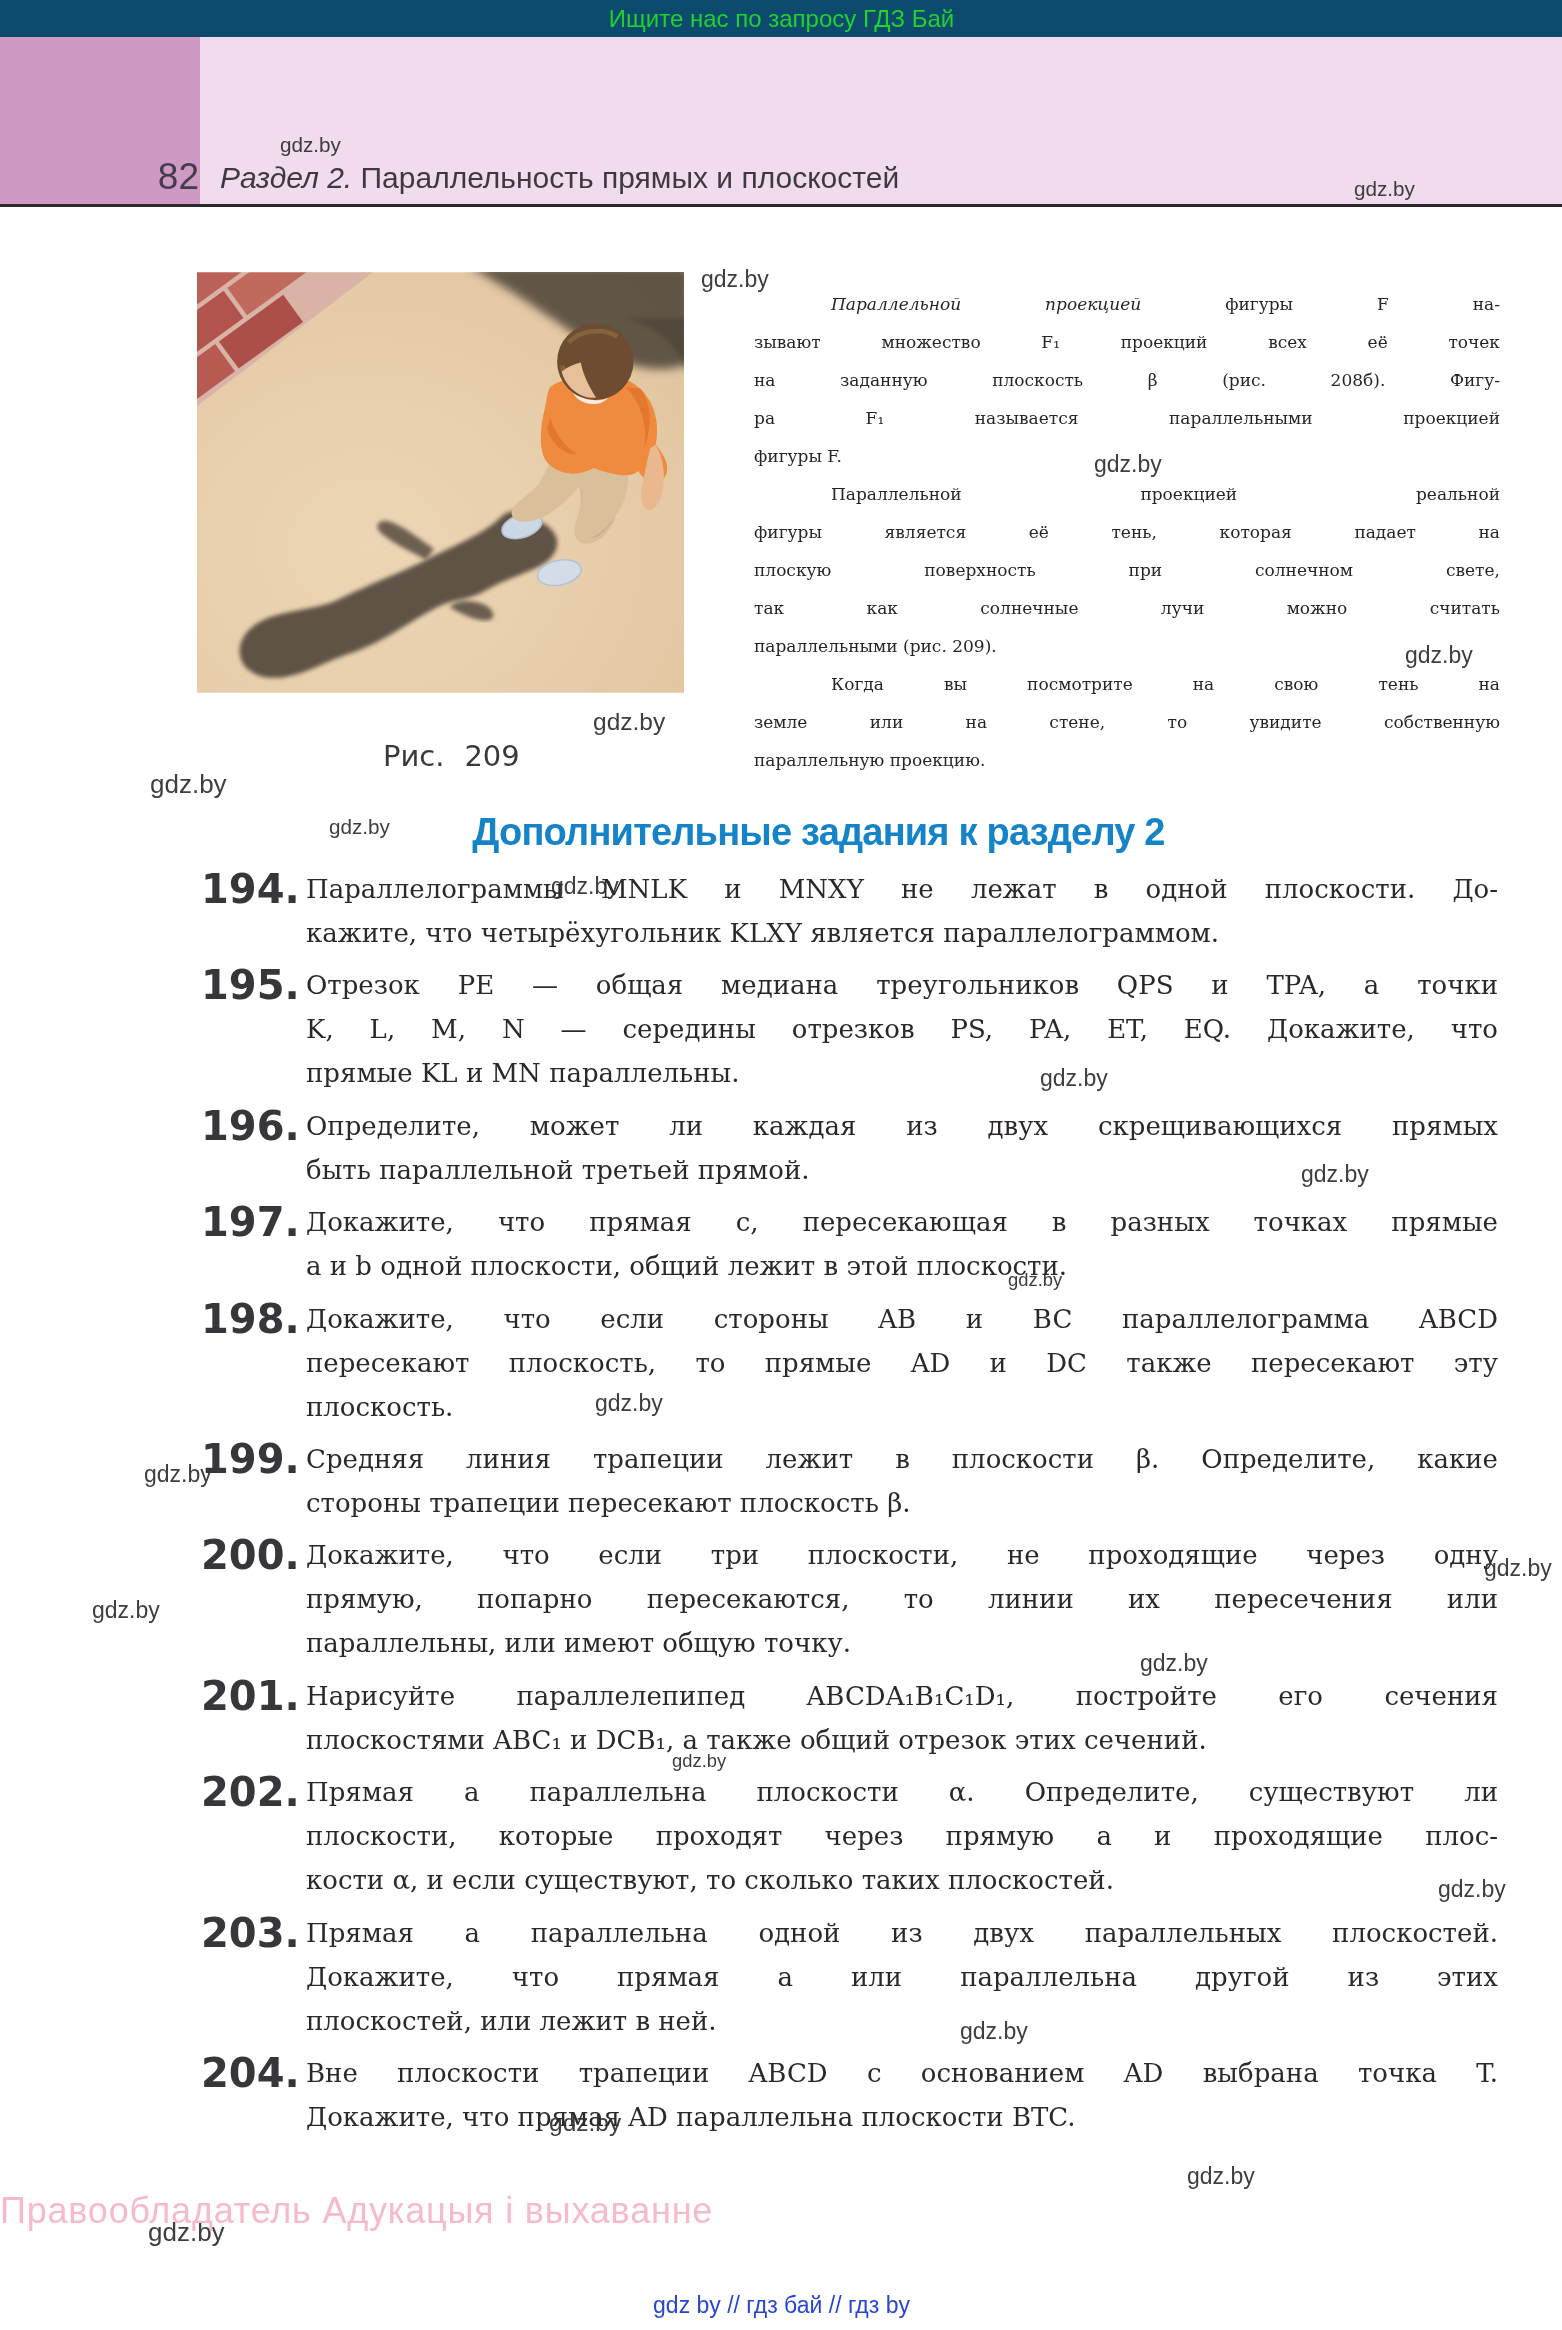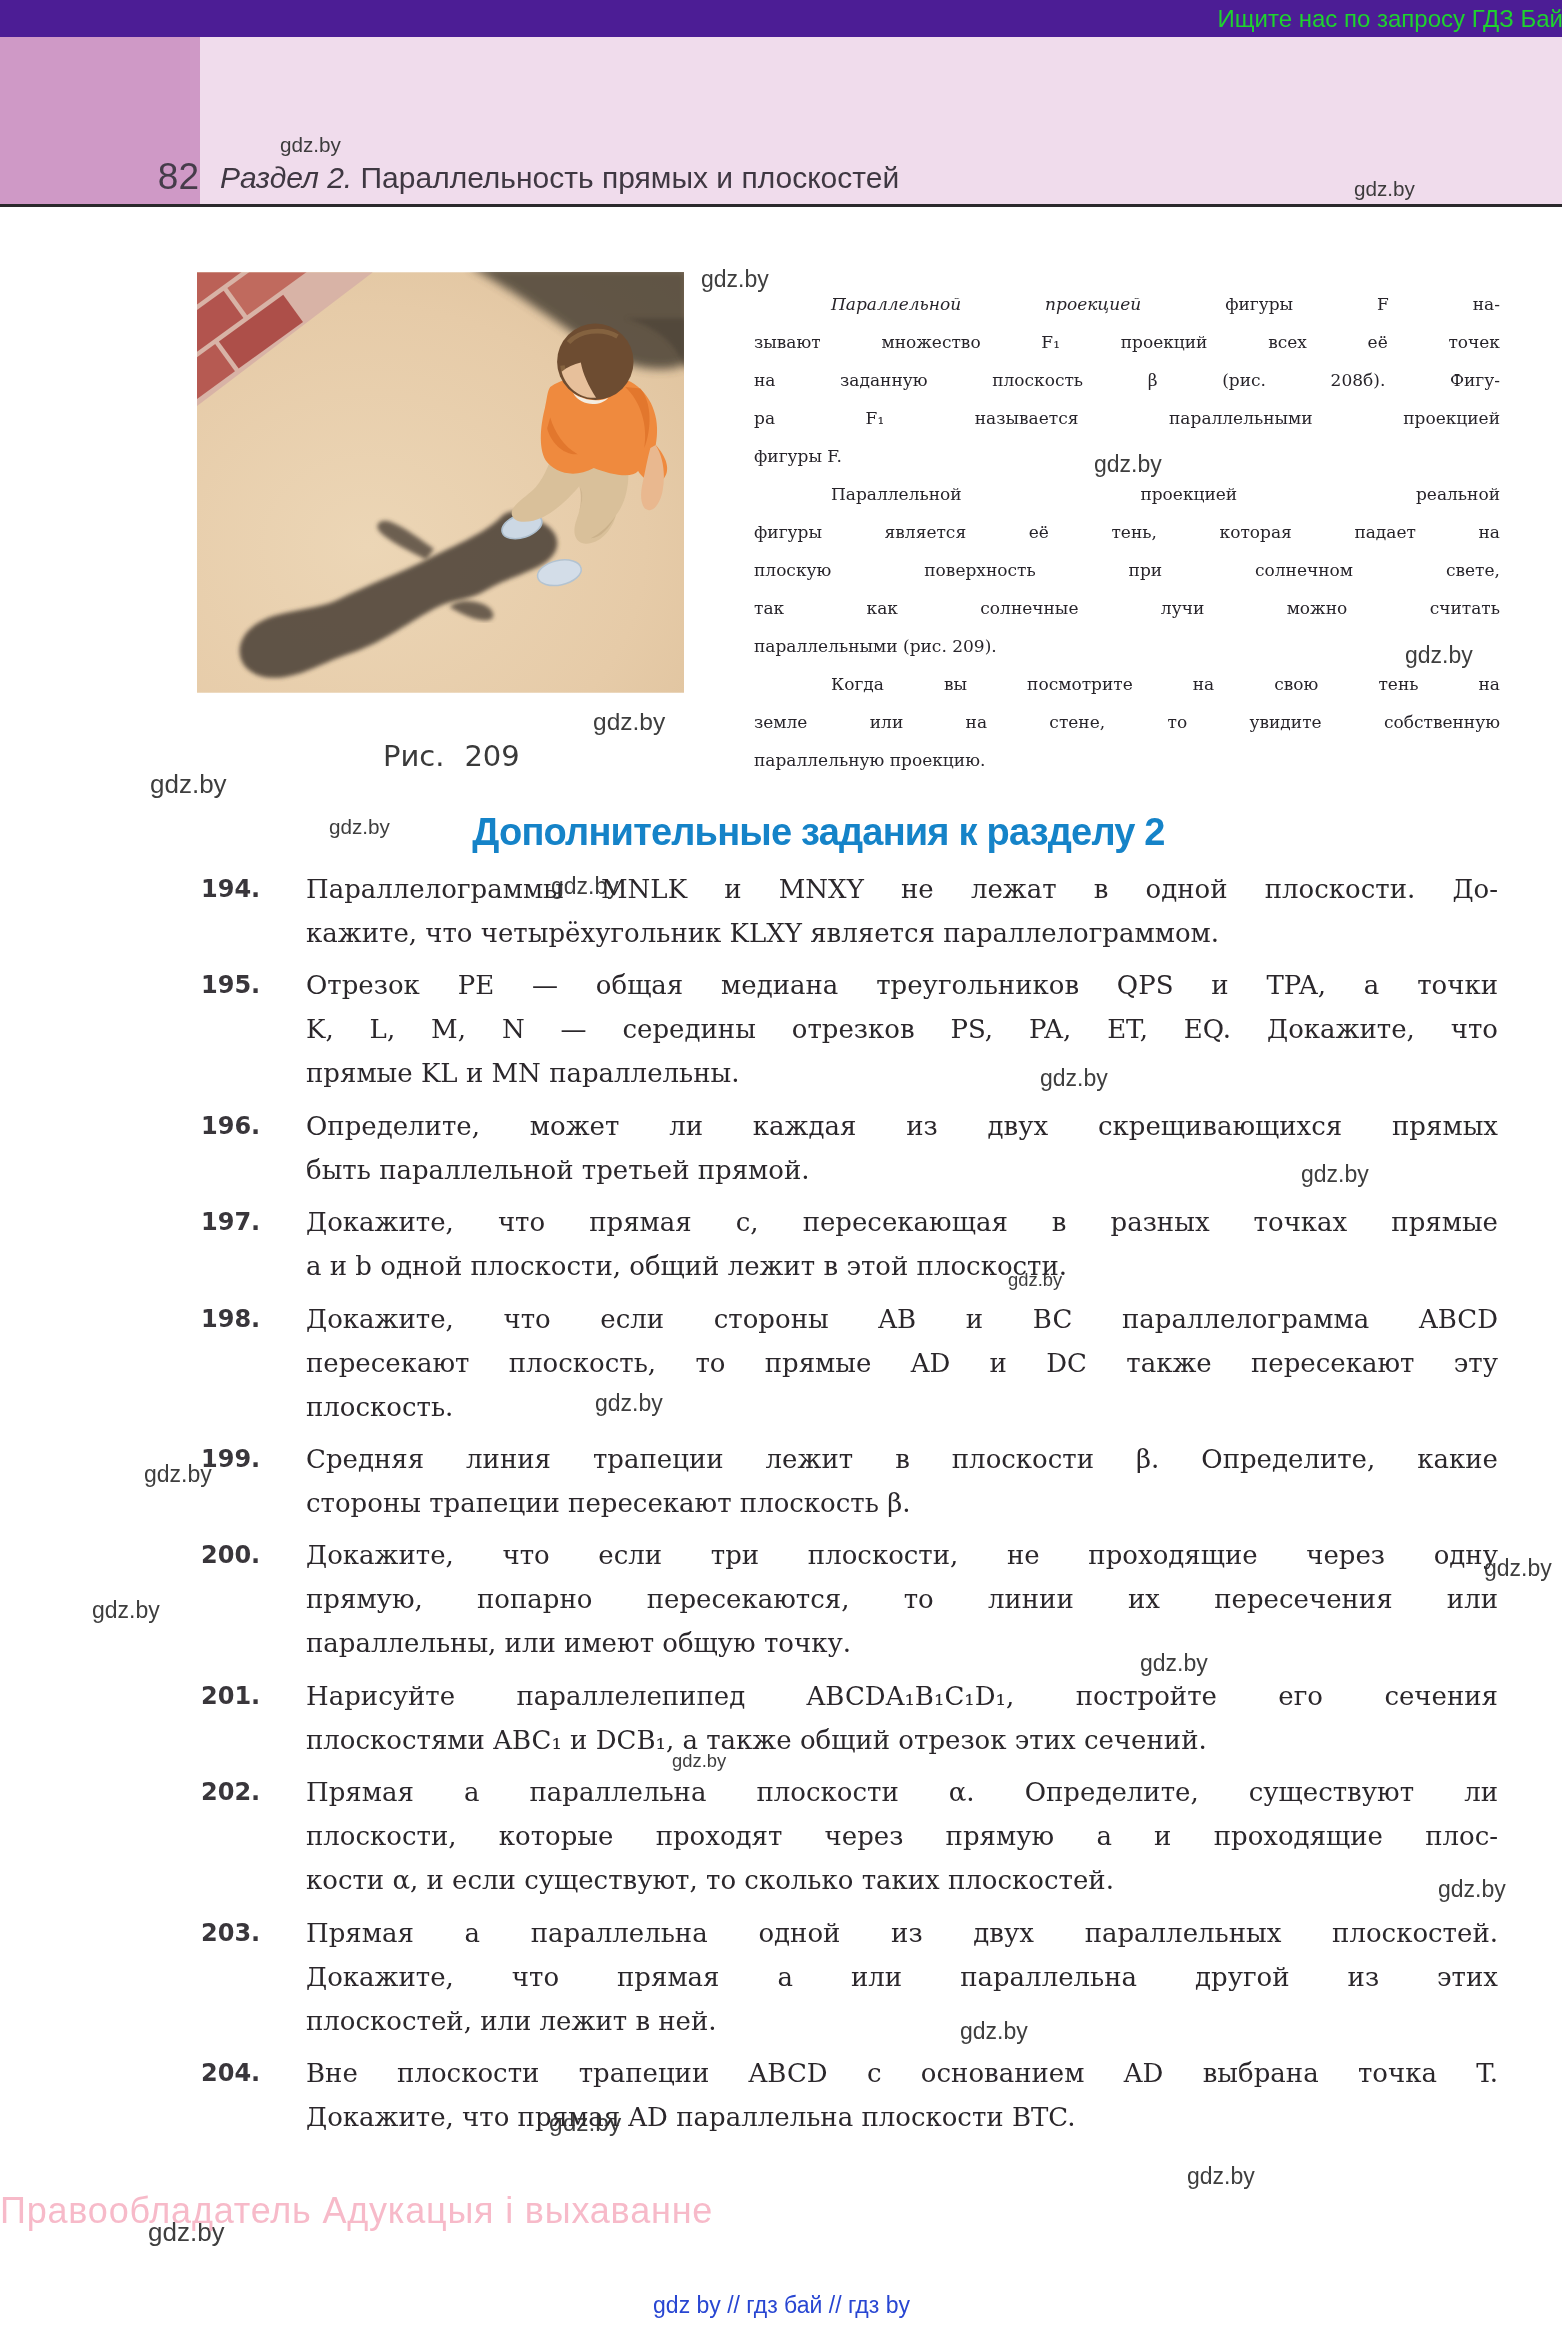--- a/index.html
+++ b/index.html
@@ -3,21 +3,21 @@
 <meta charset="utf-8">
 <style>
   html,body{margin:0;padding:0;}
   body{
     width:1563px;height:2330px;position:relative;overflow:hidden;
     background:#ffffff;
     font-family:"DejaVu Serif", serif;
     color:#2b272b;
   }
   
-  .topbar{position:absolute;left:0;top:0;width:100%;height:37px;background:#4c1d95;text-align:right;text-decoration:underline;}
+  .topbar{position:absolute;left:0;top:0;width:100%;height:37px;background:#0c4a6e;text-align:center;text-decoration:underline;}
   .topbar span{
     display:inline-block;margin-top:4.6px;font-family:"Liberation Sans","DejaVu Sans",sans-serif;
     font-size:24px;color:#1ed32e;font-weight:400;
   }
   
   .band{position:absolute;left:0;top:37px;width:100%;height:167px;background:#f0dcec;border-bottom:3.8px solid #2b292c;}
   .band .block{position:absolute;left:0;top:0;width:200px;height:100%;background:#cf99c6;}
   .pagenum{
     position:absolute;left:0;bottom:6.1px;width:177px;text-align:right;
     font-family:"Liberation Sans","DejaVu Sans",sans-serif;font-size:37px;color:#453c4a;padding-left:22px;
@@ -50,21 +50,21 @@
     position:absolute;left:375px;top:811px;width:887px;text-align:center;
     font-family:"Liberation Sans","DejaVu Sans",sans-serif;font-weight:700;
     font-size:38px;color:#1583c8;letter-spacing:-0.8px;white-space:nowrap;
   }
   
   .problems{position:absolute;left:201px;top:867px;width:1297px;}
   .prob{display:flex;flex-direction:row;margin-bottom:8.4px;}
   .pnum{
     width:77px;margin-right:28px;flex:none;text-align:left;
     font-family:"DejaVu Sans","Liberation Sans",sans-serif;font-weight:700;
-    font-size:24px;line-height:44px;color:#39363b;
+    font-size:40px;line-height:44px;color:#39363b;
   }
   .plines{flex:1 1 auto;font-size:26px;line-height:44px;color:#2b272b;}
   .pl{text-align:justify;text-align-last:justify;}
   .pl.last{text-align-last:left;}
   
   .copyright{
     position:absolute;left:0;top:2190px;width:100%;
     font-family:"Liberation Sans","DejaVu Sans",sans-serif;font-size:36px;letter-spacing:0.8px;color:#f7bac9;
   }
   .links{

